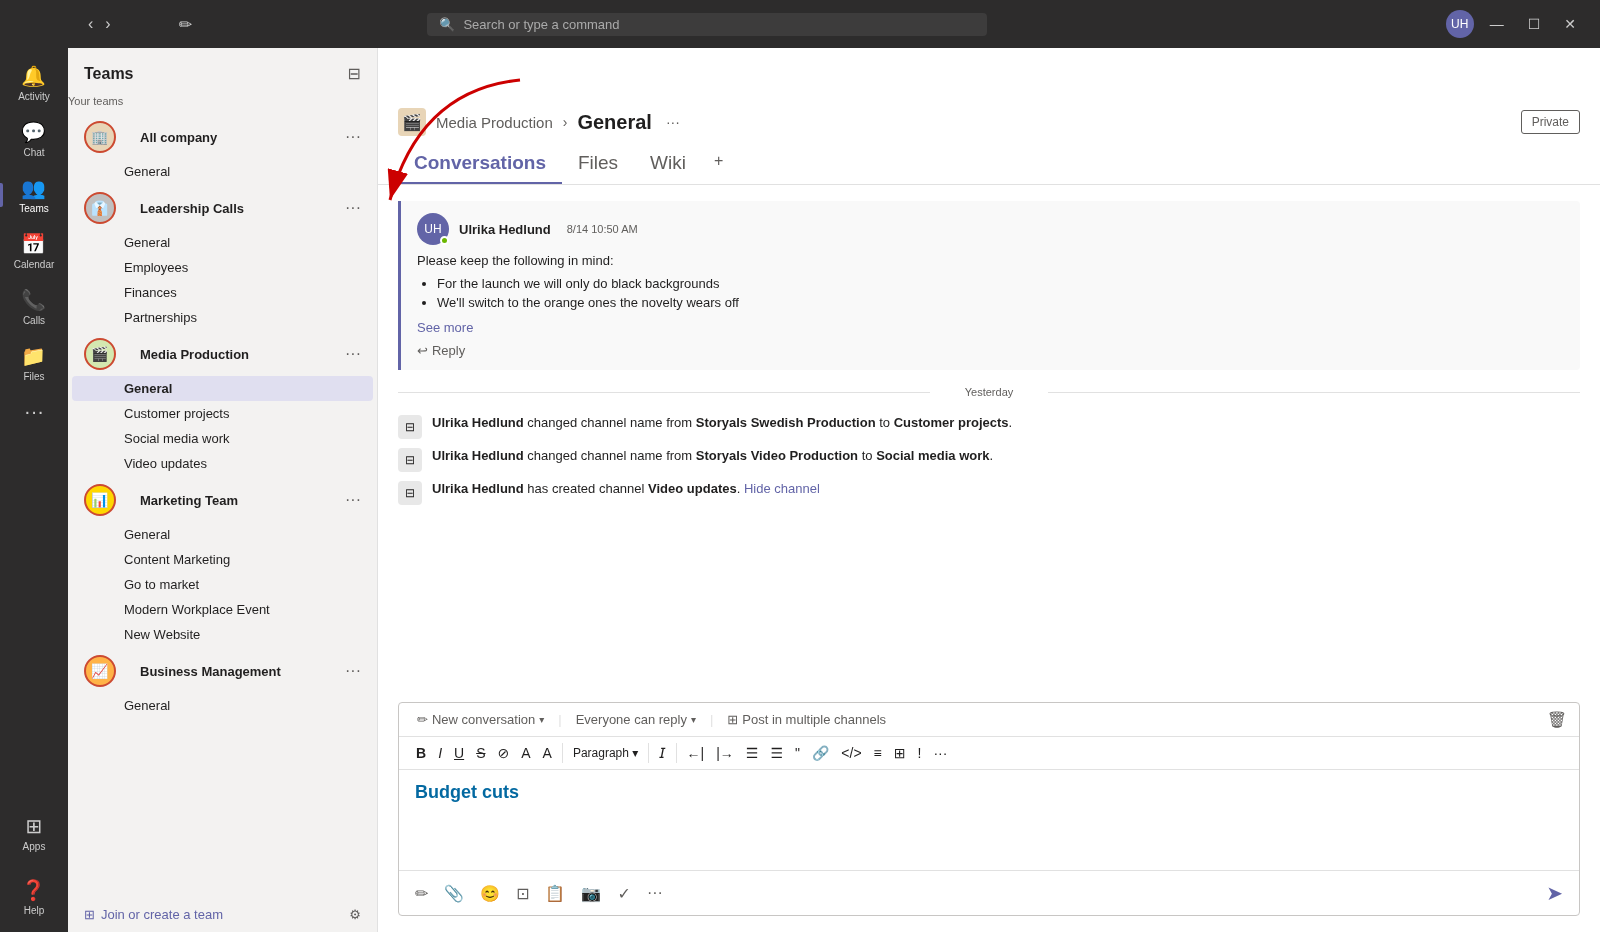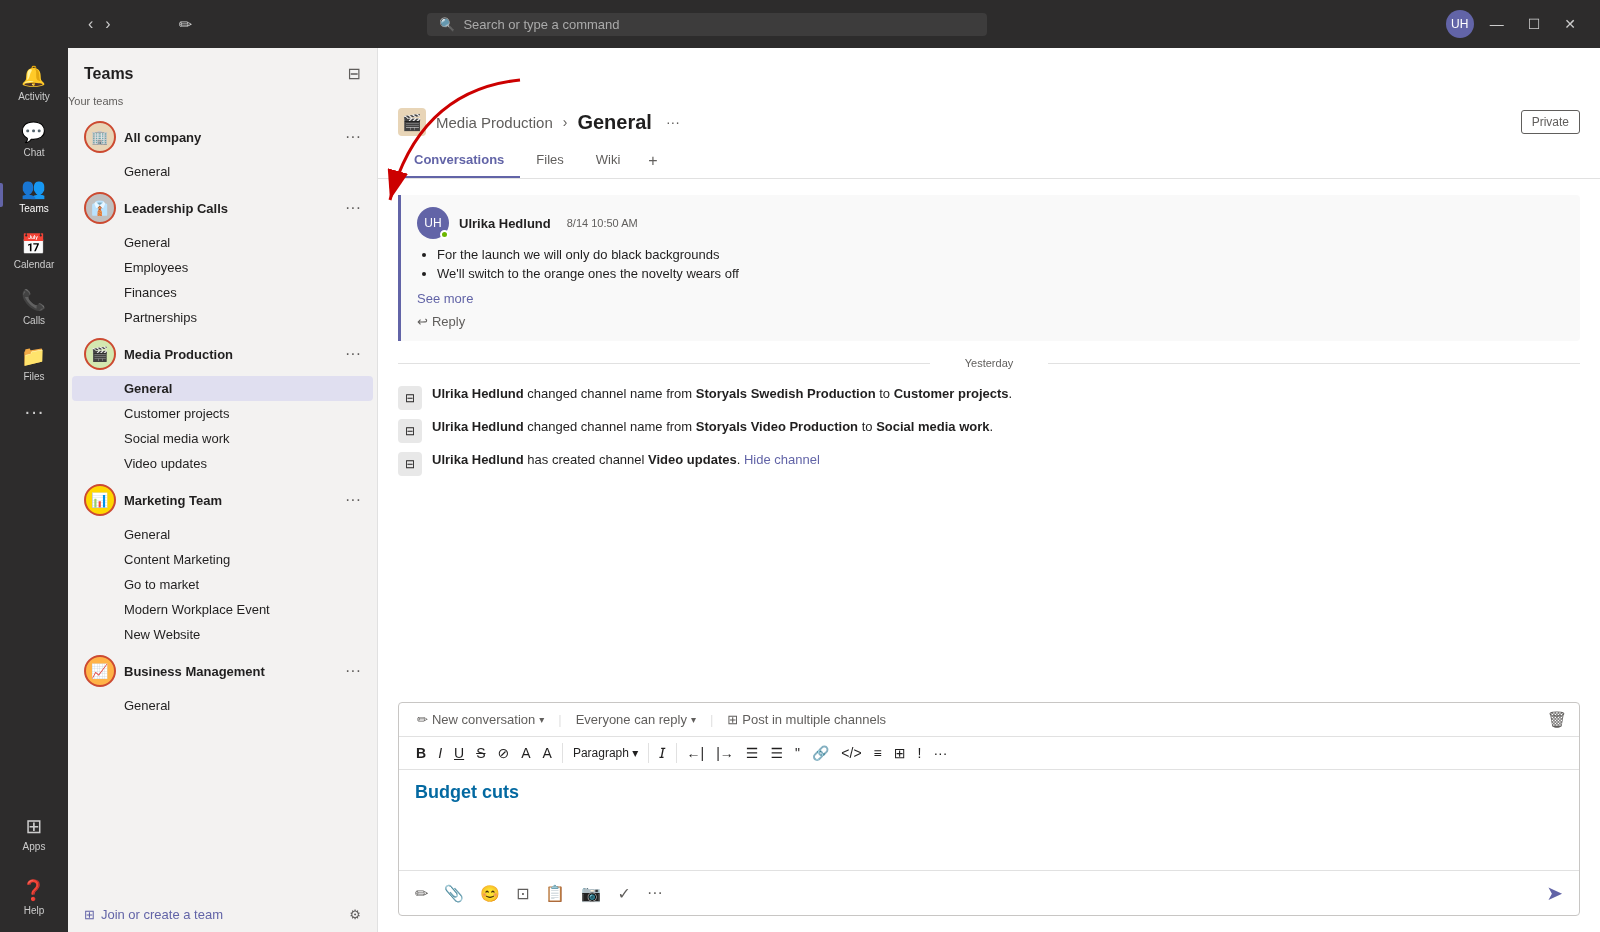--- a/index.html
+++ b/index.html
@@ -86,21 +86,21 @@
       overflow: hidden;
       flex-shrink: 0;
       margin-right: 8px;
       border: 2px solid #cc4a31;
       display: flex;
       align-items: center;
       justify-content: center;
       background: #e8d5b7;
       font-size: 14px;
     }
-    .team-name { flex: 1; font-size: 13px; font-weight: 600; color: #201f1f; }
+    .team-name { flex: 1; font-size: 13px; font-weight: 600; color: #201f1f; margin-left: 16px; }
     .team-more { color: #605e5c; font-size: 16px; padding: 2px 4px; cursor: pointer; }
 
     .channel-list { padding-left: 0; }
     .channel-item {
       padding: 5px 8px 5px 52px;
       cursor: pointer;
       font-size: 13px;
       color: #201f1f;
       border-radius: 4px;
       margin: 0 4px;
@@ -205,21 +205,21 @@
       font-size: 12px;
       color: #605e5c;
     }
     .channel-tabs {
       display: flex;
       gap: 0;
     }
     .tab-item {
       padding: 8px 16px;
       cursor: pointer;
-      font-size: 13px;
+      font-size: 19px;
       color: #605e5c;
       border-bottom: 2px solid transparent;
     }
     .tab-item.active { color: #6264a7; border-bottom-color: #6264a7; font-weight: 600; }
     .tab-add { padding: 8px 12px; color: #605e5c; cursor: pointer; font-size: 16px; }
 
     
     .conversation-area {
       flex: 1;
       overflow-y: auto;
@@ -577,20 +577,21 @@
 
         <div class="message-card">
           <div class="message-header">
             <div class="msg-avatar">
               UH
               <div class="online-dot"></div>
             </div>
             <span class="msg-author">Ulrika Hedlund</span>
             <span class="msg-time">8/14 10:50 AM</span>
           </div>
+          <div class="msg-body">Please keep the following in mind:</div>
           <ul class="msg-bullets">
             <li>For the launch we will only do black backgrounds</li>
             <li>We'll switch to the orange ones the novelty wears off</li>
           </ul>
           <span class="see-more">See more</span>
           <div class="reply-btn">
             <span>↩</span>
             <span>Reply</span>
           </div>
         </div>

